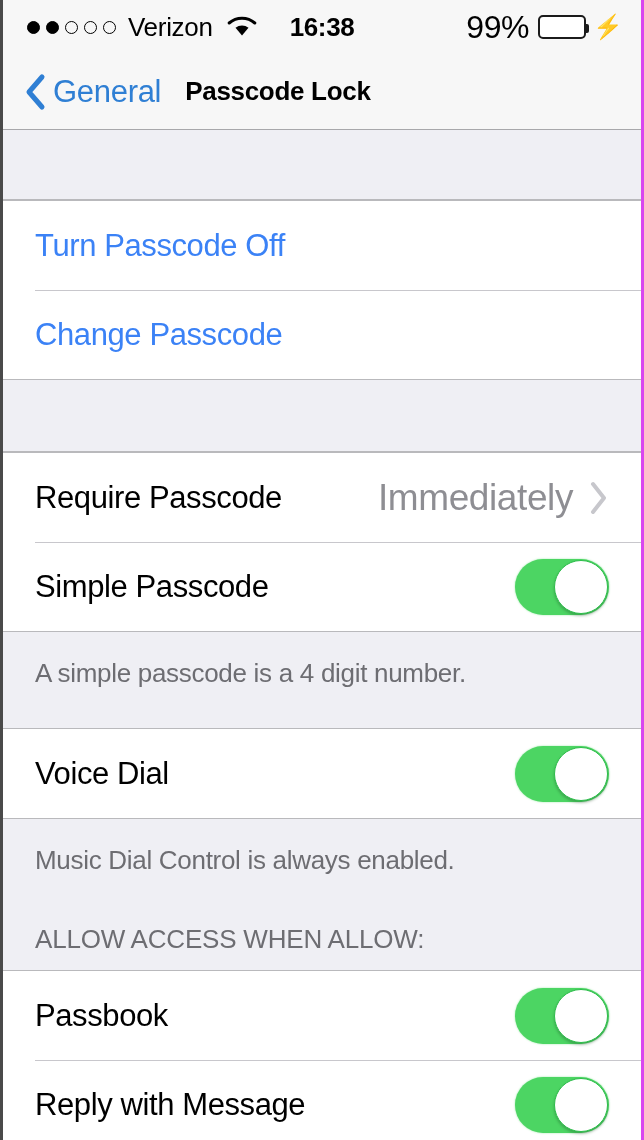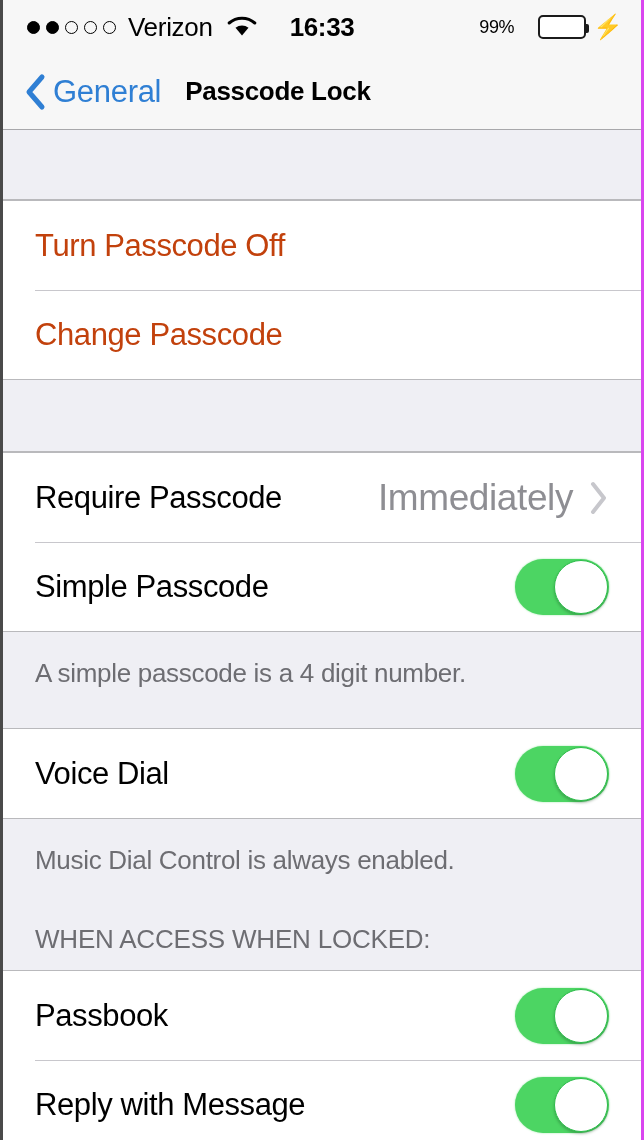--- a/index.html
+++ b/index.html
@@ -77,23 +77,23 @@
     pointer-events: none;
   }
   .status-right {
     margin-left: auto;
     display: flex;
     align-items: center;
     position: relative;
     z-index: 2;
   }
   .battery-pct {
-    font-size: 18px;
-    color: #000;
-    margin-right: 24px;
+    font-size: 32px;
+    color: #000;
+    margin-right: 9px;
     letter-spacing: -0.4px;
   }
   .battery {
     position: relative;
     width: 48px;
     height: 24px;
     border: 2px solid #1b1b1b;
     border-radius: 5px;
     box-sizing: border-box;
     padding: 2px;
@@ -184,21 +184,21 @@
     top: 0;
     height: 1px;
     background: #C8C7CC;
   }
   .row-label {
     font-size: 31px;
     color: #000;
     letter-spacing: -0.4px;
   }
   .row-label.link {
-    color: #c2410c;
+    color: #3b82f6;
     text-align: center;
   }
   .row-right {
     margin-left: auto;
     display: flex;
     align-items: center;
   }
   .row-value {
     font-size: 37px;
     color: #8E8E93;
@@ -269,21 +269,21 @@
         <span class="dot empty"></span>
         <span class="dot empty"></span>
       </div>
       <span class="carrier">Verizon</span>
       <svg class="wifi-icon" width="32" height="24" viewBox="0 0 32 24">
         <path d="M16 20.5 L9.5 12.8 a10.2 10.2 0 0 1 13 0 Z" fill="#000"></path>
         <path d="M3.2 8.0 a19.5 19.5 0 0 1 25.6 0" stroke="#000" stroke-width="3" fill="none" stroke-linecap="round"></path>
       </svg>
     </div>
 
-    <div class="status-time">16:33</div>
+    <div class="status-time">16:38</div>
 
     <div class="status-right">
       <span class="battery-pct">99%</span>
       <span class="battery">
         <span class="battery-fill"></span>
         <span class="battery-cap"></span>
       </span>
       <span class="bolt">⚡</span>
     </div>
   </div>
@@ -341,21 +341,21 @@
       <span class="row-right">
         <span class="toggle">
           <span class="knob"></span>
         </span>
       </span>
     </div>
   </div>
 
   <div class="block-efeff4" style="height:151px">
     <div class="footer-note">Music Dial Control is always enabled.</div>
-    <div class="section-header" style="padding-top:48px">WHEN ACCESS WHEN LOCKED:</div>
+    <div class="section-header" style="padding-top:48px">ALLOW ACCESS WHEN ALLOW:</div>
   </div>
 
   <div class="group">
     <div class="row">
       <span class="row-label">Passbook</span>
       <span class="row-right">
         <span class="toggle">
           <span class="knob"></span>
         </span>
       </span>

